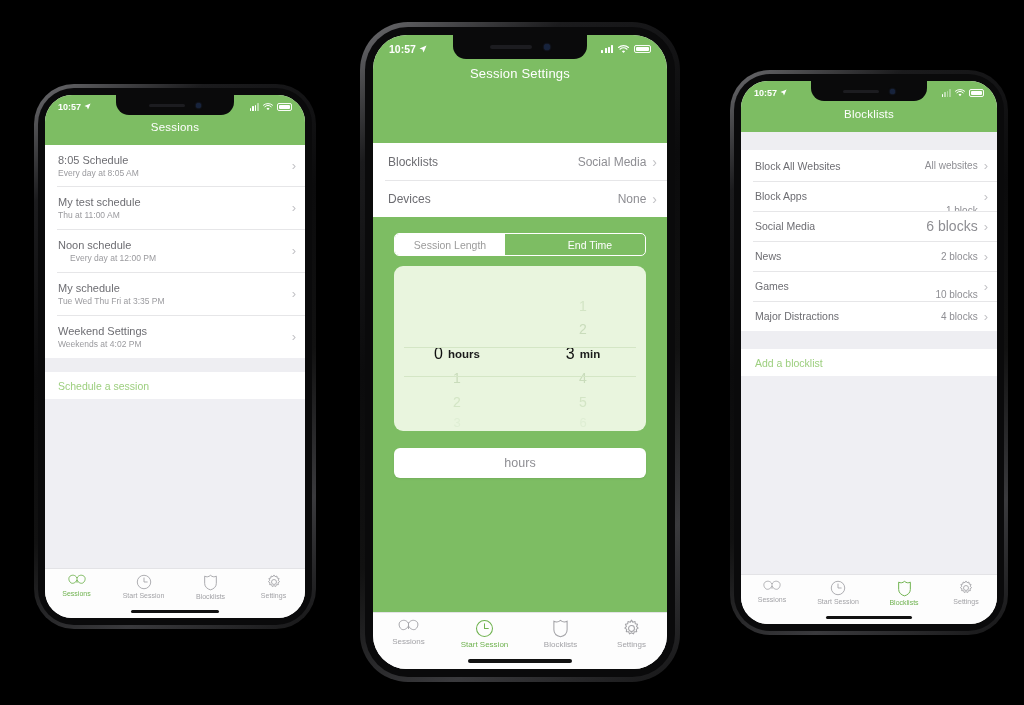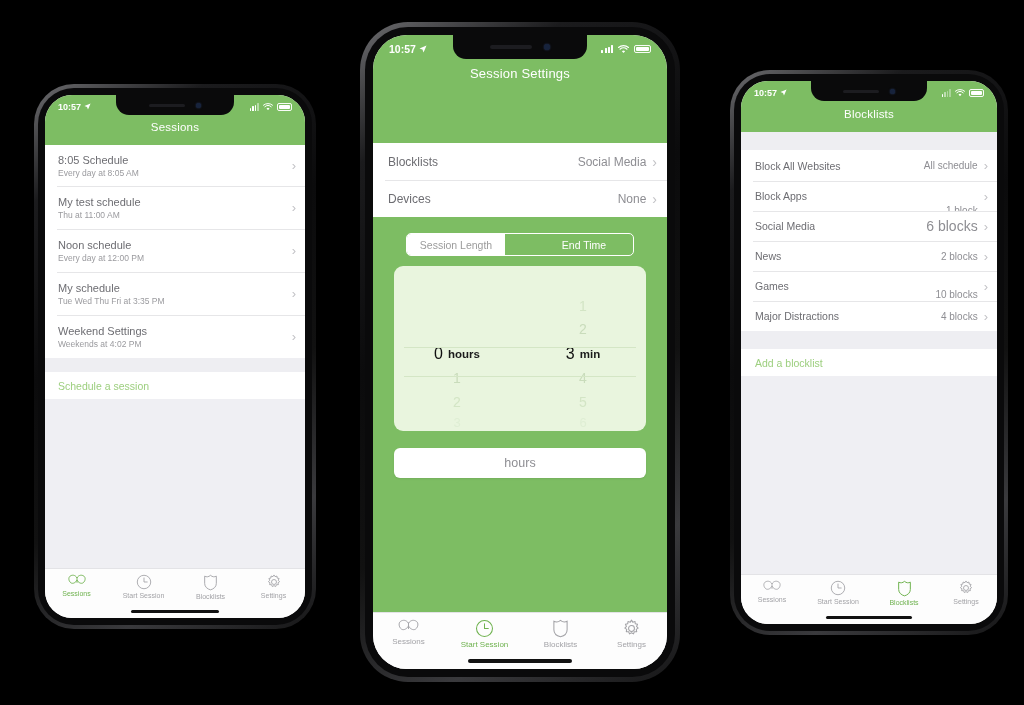--- a/index.html
+++ b/index.html
@@ -178,21 +178,21 @@
               <div class="row-title" style="font-size:11px;">My test schedule</div>
               <div class="row-sub" style="font-size:8.5px;margin-top:2px;">Thu at 11:00 AM</div>
             </div>
             <div class="row-right">
               <span class="chev" style="font-size:13px;">›</span>
             </div>
           </div>
           <div class="row" style="height:43px;padding:0 9px 0 13px;">
             <div class="row-main">
               <div class="row-title" style="font-size:11px;">Noon schedule</div>
-              <div class="row-sub" style="font-size:8.5px;margin-top:2px;">Every day at 12:00 PM</div>
+              <div class="row-sub" style="font-size:8.5px;margin-top:2px;margin-left:12px;">Every day at 12:00 PM</div>
             </div>
             <div class="row-right">
               <span class="chev" style="font-size:13px;">›</span>
             </div>
           </div>
           <div class="row" style="height:43px;padding:0 9px 0 13px;">
             <div class="row-main">
               <div class="row-title" style="font-size:11px;">My schedule</div>
               <div class="row-sub" style="font-size:8.5px;margin-top:2px;">Tue Wed Thu Fri at 3:35 PM</div>
             </div>
@@ -322,21 +322,21 @@
           <div class="row" style="height:37px;padding:0 10px 0 15px;">
             <div class="row-title" style="font-size:12px;">Devices</div>
             <div class="row-right">
               <span class="row-value" style="font-size:12px;">None</span>
               <span class="chev" style="font-size:14px;">›</span>
             </div>
           </div>
         </div>
 
         <div class="segwrap" style="padding-top:16px;">
-          <div class="segmented" style="width:228px;height:23px;">
+          <div class="segmented" style="width:252px;height:23px;">
             <div class="seg on" style="font-size:10.5px;">
               <span>Session Length</span>
             </div>
             <div class="seg off" style="font-size:10.5px;margin-left:30px;">
               <span>End Time</span>
             </div>
           </div>
         </div>
 
         <div class="pickerwrap" style="padding-top:10px;">
@@ -490,21 +490,21 @@
         <div class="navtitle" style="font-size:11.5px;padding-top:3px;">Blocklists</div>
       </div>
 
       <div class="content" style="background:#efeff3;">
         <div class="gapband" style="height:18px;"></div>
 
         <div class="list">
           <div class="row" style="height:31px;padding:0 9px 0 14px;">
             <div class="row-title" style="font-size:10.5px;">Block All Websites</div>
             <div class="row-right">
-              <span class="row-value" style="font-size:10px;">All schedule</span>
+              <span class="row-value" style="font-size:10px;">All websites</span>
               <span class="chev" style="font-size:13px;">›</span>
             </div>
           </div>
           <div class="row" style="height:30px;padding:0 9px 0 14px;">
             <div class="row-title" style="font-size:10.5px;">Block Apps</div>
             <div class="row-right">
               <span class="row-value" style="font-size:10px;margin-top:29px;">1 block</span>
               <span class="chev" style="font-size:13px;">›</span>
             </div>
           </div>

